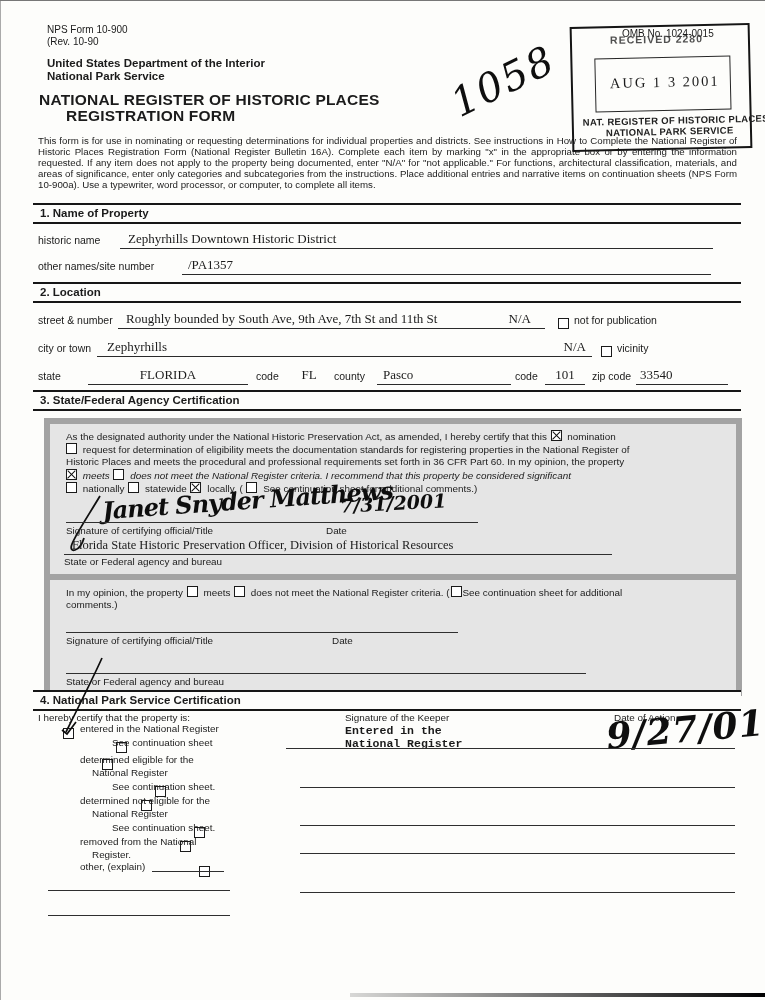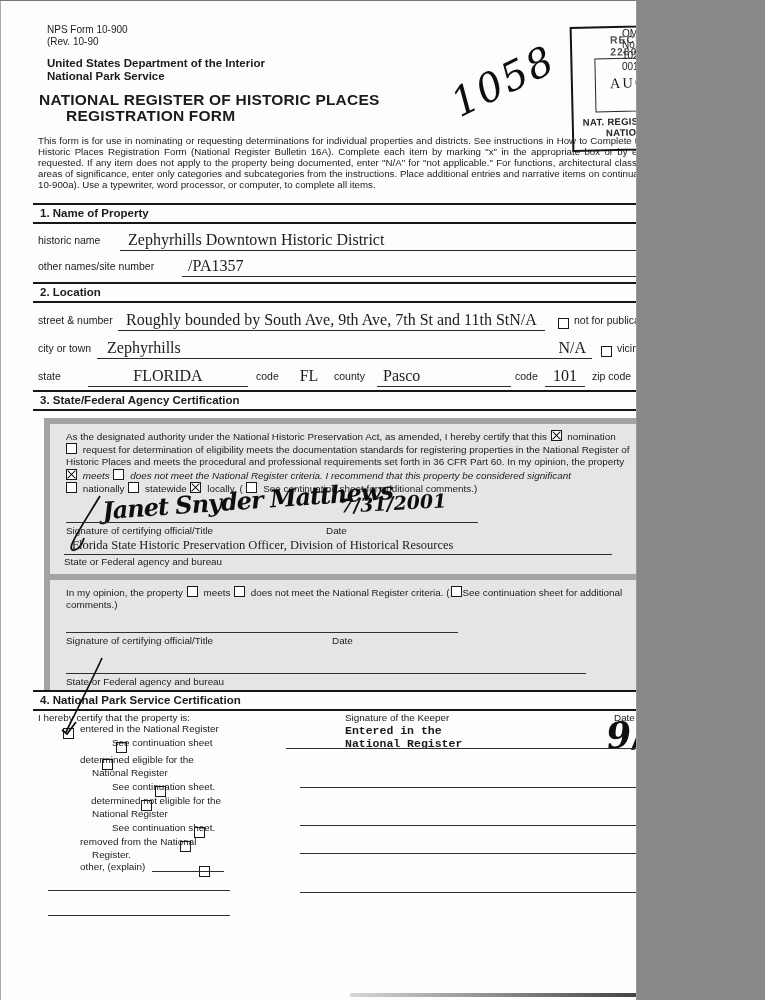--- a/index.html
+++ b/index.html
@@ -1,23 +1,23 @@
 <!DOCTYPE html>
 <html><head>
 <meta charset="utf-8">
 <style>
   html,body{margin:0;padding:0;background:#888;}
-  .page{position:relative;width:636px;height:1000px;background:#fdfdfb;overflow:hidden;
+  .page{position:relative;width:765px;height:1000px;background:#fdfdfb;overflow:hidden;
         font-family:"Liberation Sans",sans-serif;color:#1b1b1b;outline:1px solid #9a9a9a;
         box-shadow:inset 0 1px 0 #777, inset 1px 0 0 #aaa;}
   .abs{position:absolute;}
   .lbl{font-size:10.5px;color:#1b1b1b;white-space:nowrap;}
   .small{font-size:10px;}
   .b{font-weight:bold;}
-  .val{font-family:"Liberation Serif",serif;font-size:16px;white-space:nowrap;}
+  .val{font-family:"Liberation Serif",serif;font-size:13px;white-space:nowrap;}
   .ul{border-bottom:1.3px solid #2a2a2a;}
   .fillline{border-top:1.5px solid #2f2f2f;height:0;}
   .secbar{border-top:2px solid #161616;border-bottom:2px solid #161616;
           font-size:11.5px;font-weight:bold;padding:2px 0 3px 7px;background:#fdfdfb;}
   .boxed{border:6px solid #a3a3a3;background:#e5e5e5;}
   .bt{font-size:9.9px;white-space:nowrap;}
   .cb{position:relative;display:inline-block;width:9px;height:9px;border:1.2px solid #1a1a1a;
       background:#fff;vertical-align:-1px;margin:0 3px 0 1px;}
   .cb.x::before,.cb.x::after{content:"";position:absolute;left:-1px;top:4px;width:11px;height:1.3px;background:#111;}
   .cb.x::before{transform:rotate(45deg);}
@@ -198,21 +198,21 @@
   <span class="abs cb" style="left:96px;top:738px;"></span>
   <span class="abs bt" style="left:112px;top:737px;">See continuation sheet</span>
 
   <span class="abs cb" style="left:62px;top:755px;"></span>
   <span class="abs bt" style="left:80px;top:754px;">determined eligible for the</span>
   <span class="abs bt" style="left:92px;top:767px;">National Register</span>
   <span class="abs cb" style="left:96px;top:782px;"></span>
   <span class="abs bt" style="left:112px;top:781px;">See continuation sheet.</span>
 
   <span class="abs cb" style="left:62px;top:796px;"></span>
-  <span class="abs bt" style="left:80px;top:795px;margin-left:11px;">determined not eligible for the</span>
+  <span class="abs bt" style="left:80px;top:795px;">determined not eligible for the</span>
   <span class="abs bt" style="left:92px;top:808px;">National Register</span>
   <span class="abs cb" style="left:96px;top:823px;"></span>
   <span class="abs bt" style="left:112px;top:822px;">See continuation sheet.</span>
 
   <span class="abs cb" style="left:62px;top:837px;"></span>
   <span class="abs bt" style="left:80px;top:836px;">removed from the National</span>
   <span class="abs bt" style="left:92px;top:849px;">Register.</span>
 
   <span class="abs cb" style="left:62px;top:862px;"></span>
   <span class="abs bt" style="left:80px;top:861px;">other, (explain)</span>

